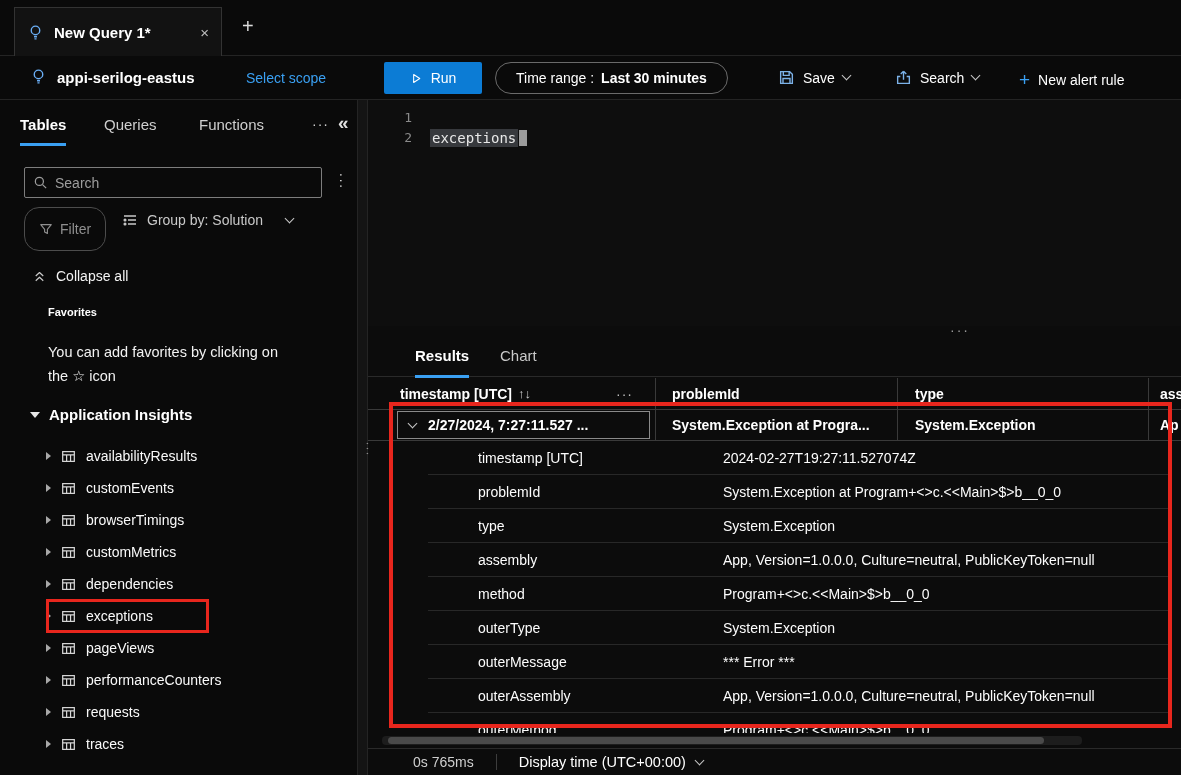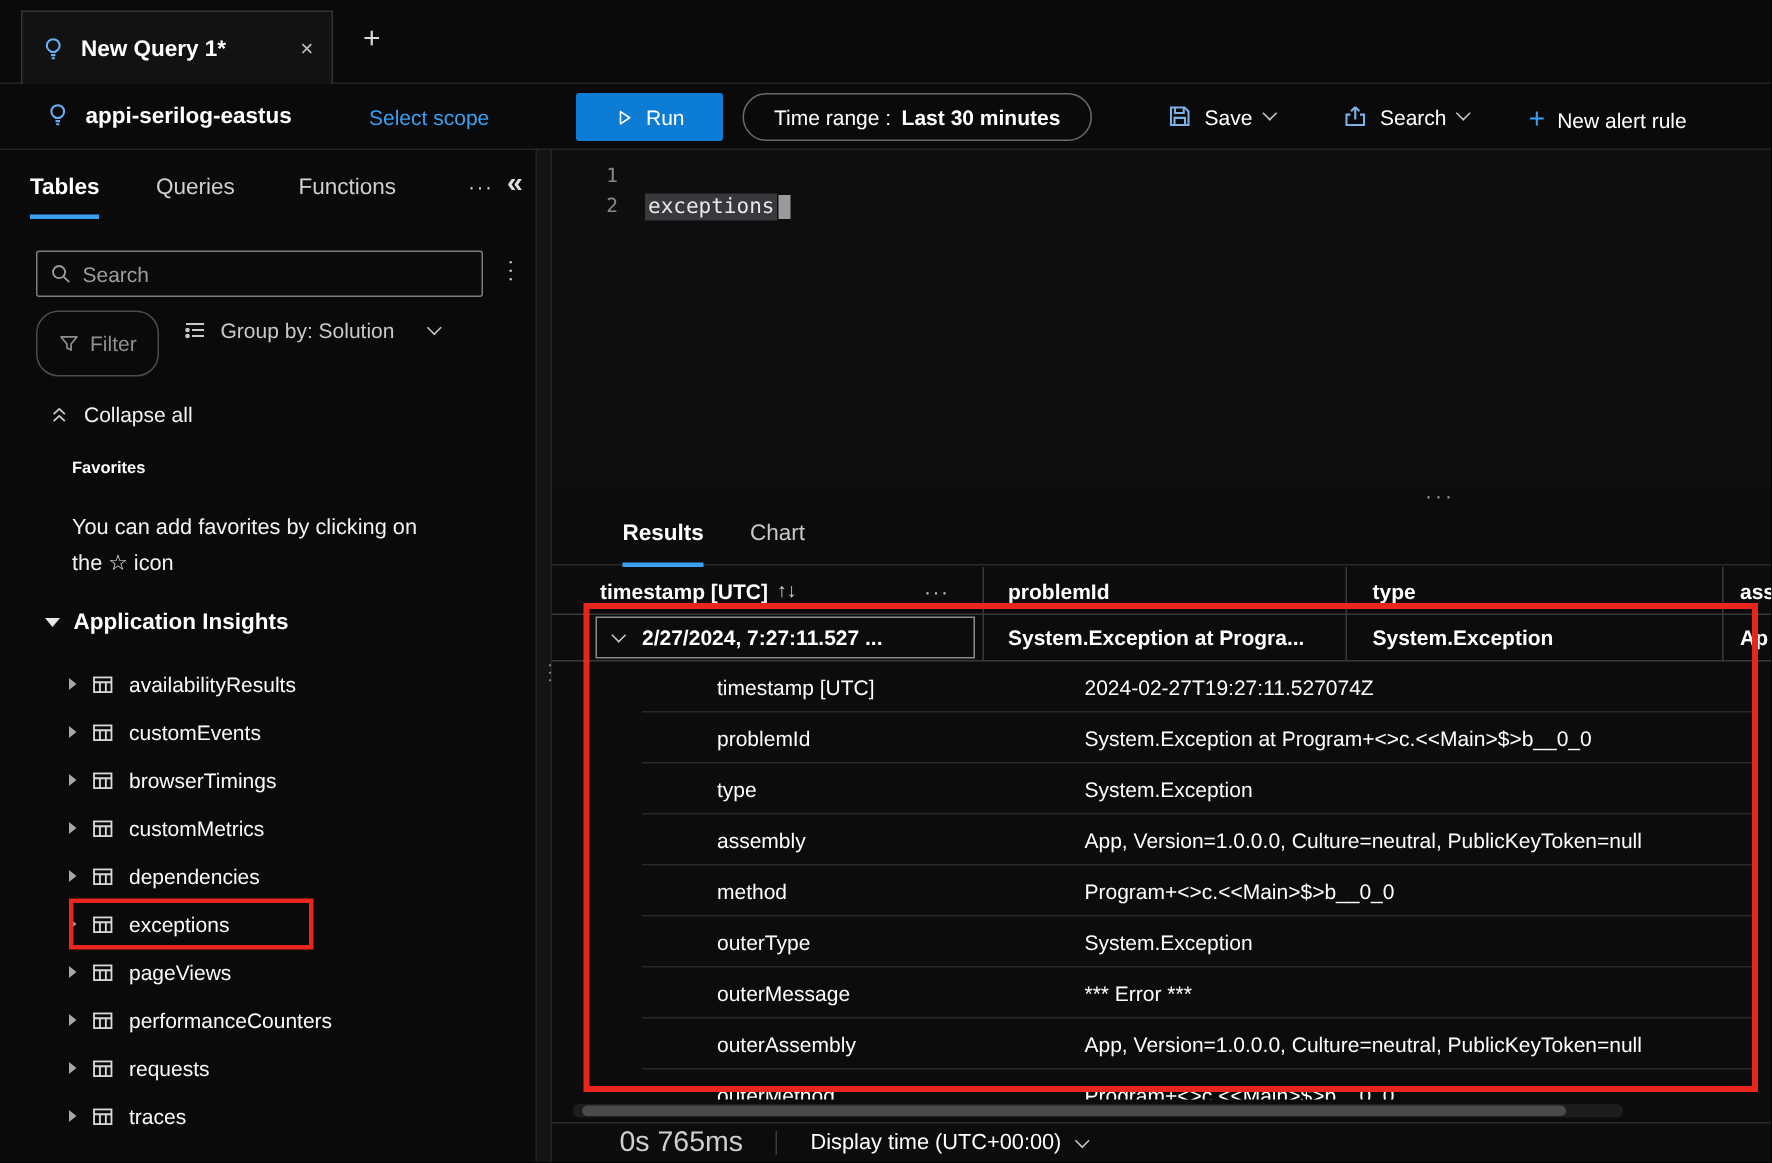--- a/index.html
+++ b/index.html
@@ -90,21 +90,21 @@
 
   .grid-details { position:absolute; top:341px; left:0; right:0; height:292px; overflow:hidden; }
   .detail-row { height:34px; line-height:34px; border-bottom:1px solid #282828; margin-left:60px; margin-right:10px; position:relative; white-space:nowrap; }
   .detail-key { position:absolute; left:50px; color:#fdfdfd; }
   .detail-val { position:absolute; left:295px; color:#fdfdfd; }
 
   .hscroll { position:absolute; top:636px; left:14px; width:700px; height:9px; background:#1d1d1d; border-radius:4px; cursor:pointer; }
   .hscroll .thumb { position:absolute; left:6px; top:1px; width:656px; height:7px; background:#4a4a4a; border-radius:4px; }
 
   .statusbar { position:absolute; top:648px; left:0; right:0; height:27px; border-top:1px solid #2a2a2a; background:#0c0c0c; display:flex; align-items:center; }
-  .duration { margin-left:45px; color:#cfcfcf; font-size:19px; }
+  .duration { margin-left:45px; color:#cfcfcf; font-size:14px; }
   .display-time { margin-left:22px; padding-left:22px; border-left:1px solid #3d3d3d; display:flex; align-items:center; gap:10px; cursor:pointer; font-size:14.5px; }
 
   
   .red-box { position:absolute; border:3px solid #e8261d; z-index:50; pointer-events:none; }
   .red-box.results { border-width:4px; }
 </style>
 </head>
 <body>
 
 <div class="app">

